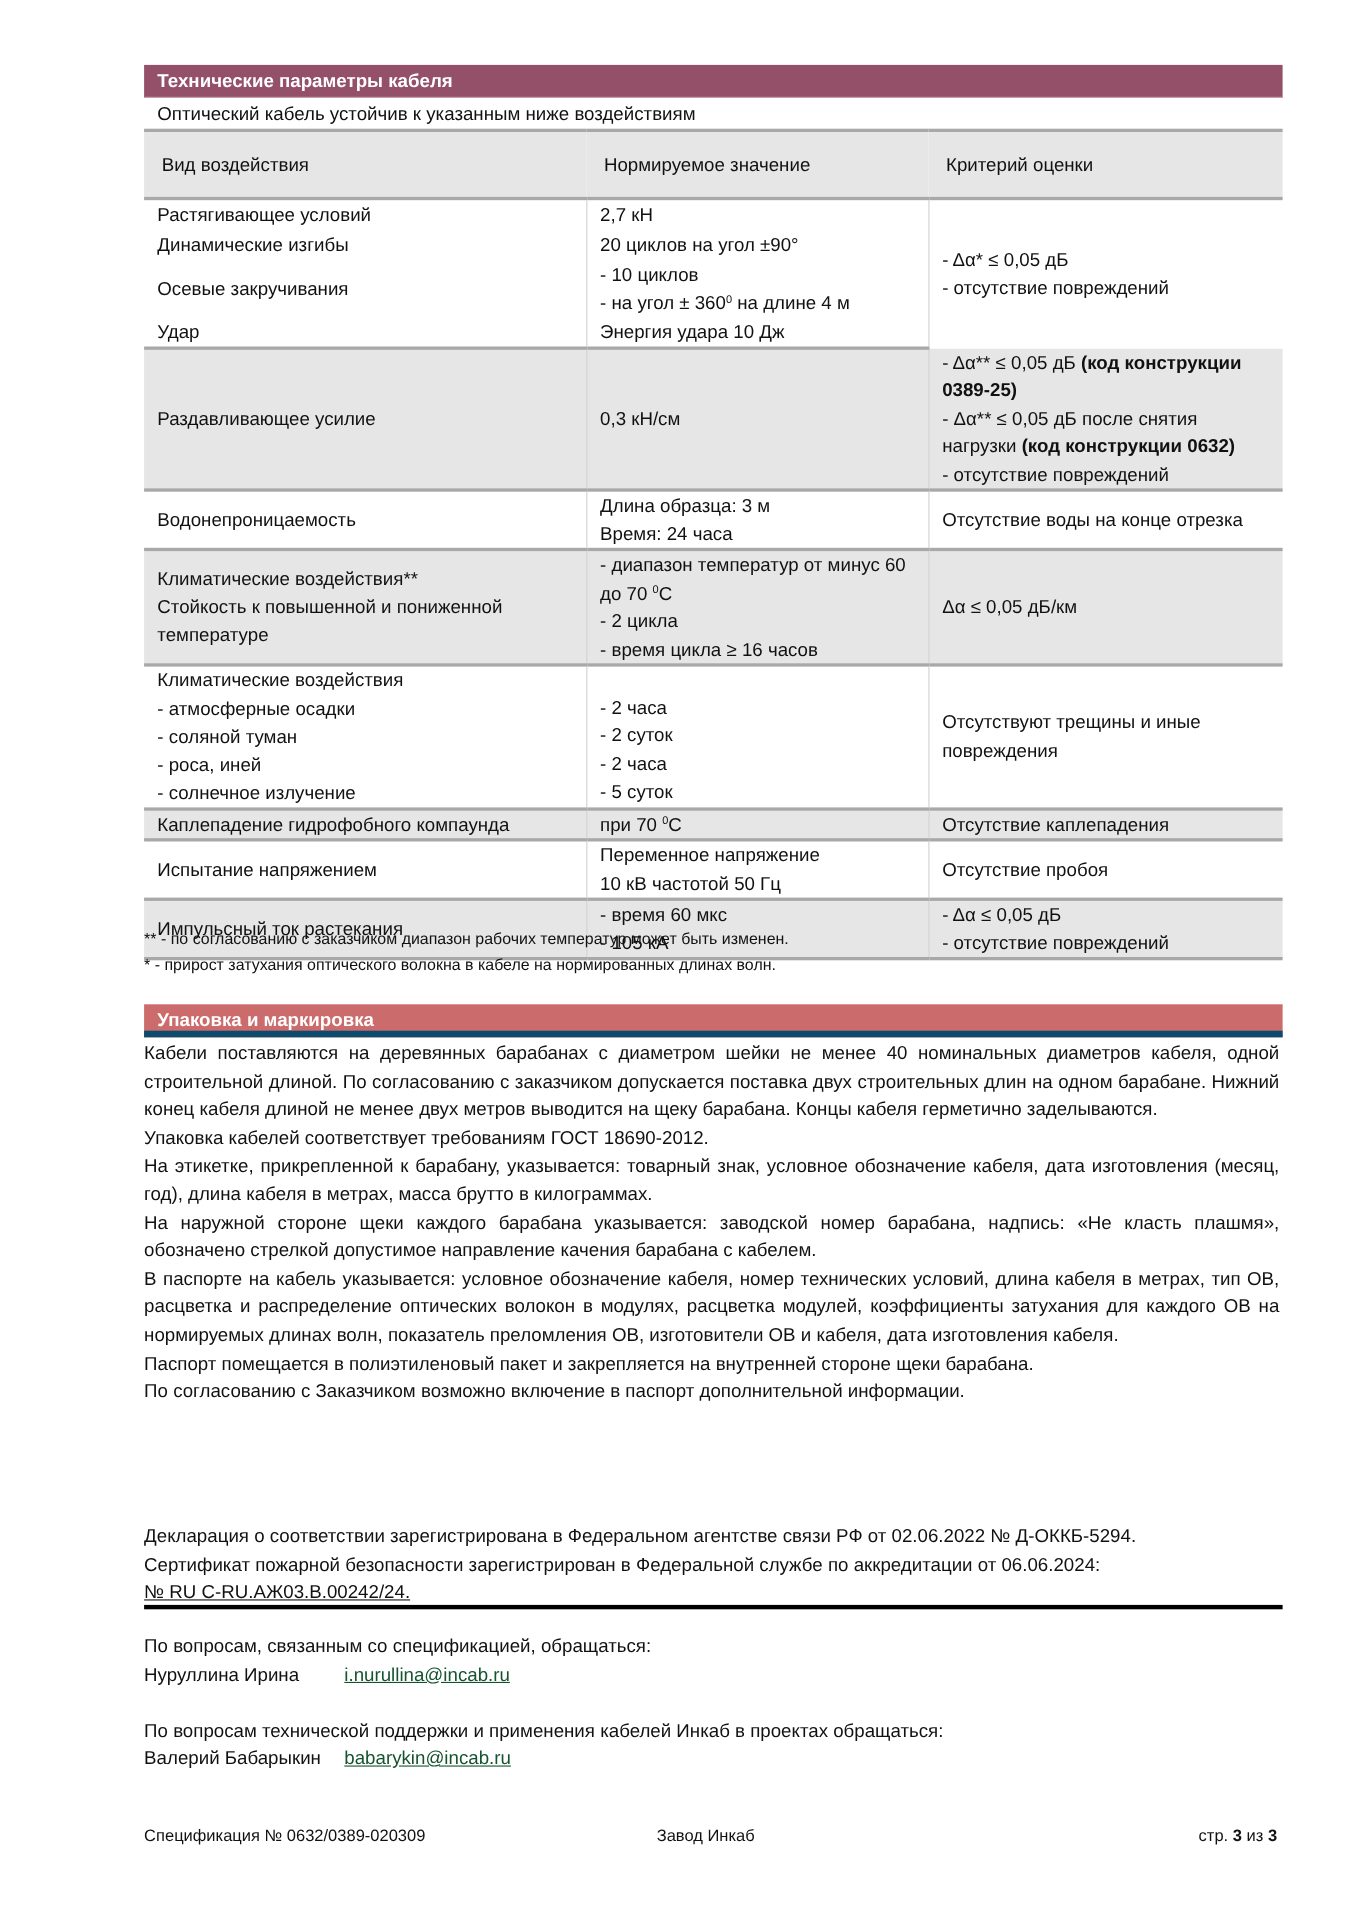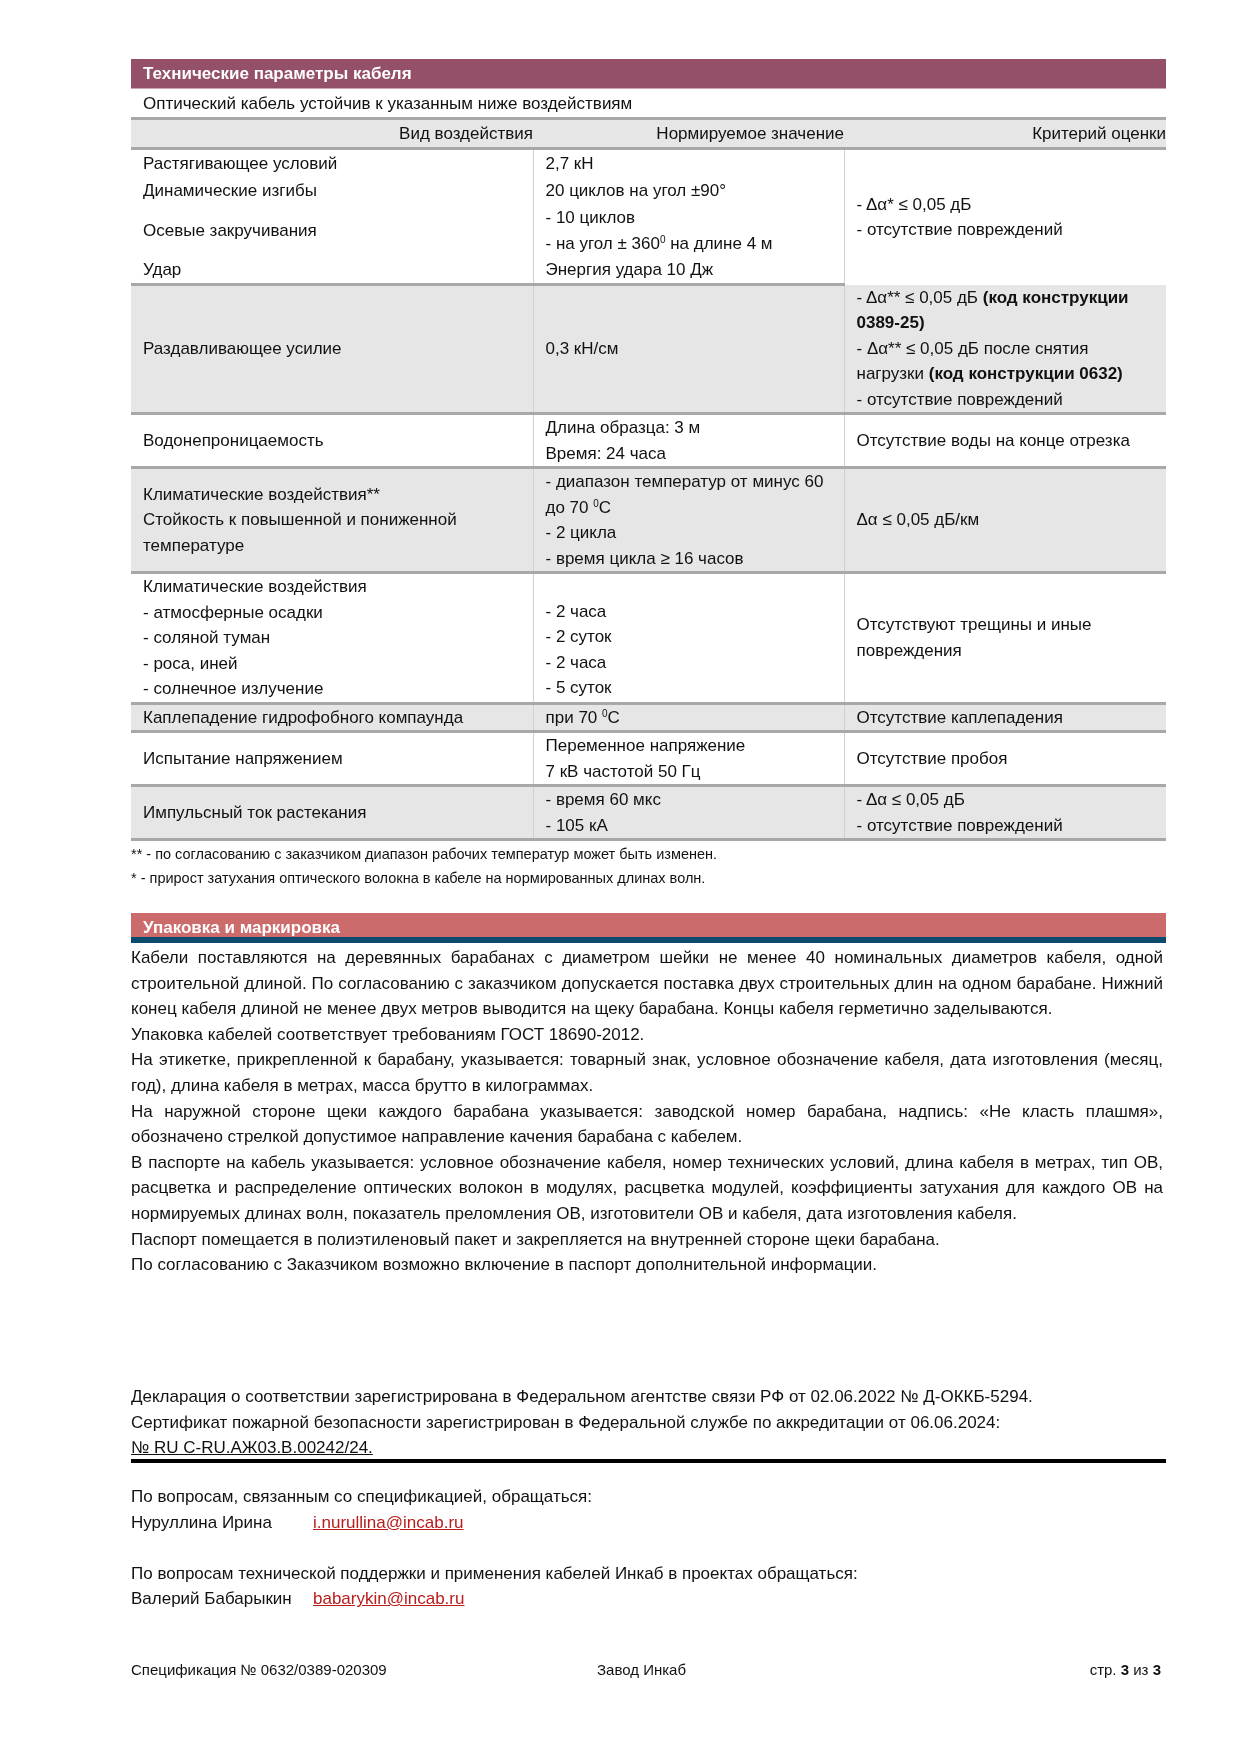--- a/index.html
+++ b/index.html
@@ -14,22 +14,22 @@
   .bar-pack { top: 913px; background: #cb6b6b; border-bottom: 6px solid #0c4a6e; }
   .bar-docs { top: 1352px; background: #f98f5c; border-bottom: 2px solid #fcd1b9; }
 
   .intro { position: absolute; left: 143px; top: 90px; font-size: 17px; line-height: 27px; }
 
   table.spec { position: absolute; left: 131px; top: 117px; width: 1035px;
                border-collapse: collapse; table-layout: fixed; font-size: 17px; }
   table.spec col.c1 { width: 402px; }
   table.spec col.c2 { width: 311px; }
   table.spec col.c3 { width: 322px; }
-  table.spec th { background: #e6e6e6; font-weight: normal; height: 27px; text-align: right;
-                  border-top: 3px solid #a8a8a8; border-bottom: 3px solid #a8a8a8; padding: 0; }
+  table.spec th { background: #e6e6e6; font-weight: normal; height: 27px; text-align: left;
+                  border-top: 3px solid #a8a8a8; border-bottom: 3px solid #a8a8a8; padding: 16px; }
   table.spec td { vertical-align: middle; padding: 0 12px; line-height: 25.5px; }
   table.spec tr.g td { background: #e6e6e6; }
   table.spec tr.b td { border-bottom: 3px solid #a8a8a8; }
   table.spec td.c2, table.spec td.c3 { border-left: 1px solid #d0d0d0; }
   .line { display: block; }
   sup { font-size: 10px; vertical-align: 6px; line-height: 0; }
   b { font-weight: bold; }
 
   .footnotes { position: absolute; left: 131px; top: 842px; font-size: 14.5px; line-height: 24px; }
 
@@ -38,21 +38,21 @@
   .paras p { margin: 0; }
 
   .docs { position: absolute; left: 131px; top: 1384px; width: 1035px; font-size: 17px; line-height: 25.6px; }
   .docs p { margin: 0; }
   .docs .cert { text-decoration: underline; }
   .rule { position: absolute; left: 131px; top: 1459px; width: 1035px; height: 4px; background: #000; }
 
   .contacts { position: absolute; left: 131px; top: 1484px; font-size: 17px; line-height: 25.6px; }
   .contacts .row { display: flex; }
   .contacts .name { width: 182px; }
-  .contacts a { color: #b91c1c; text-decoration: underline; text-align: center; }
+  .contacts a { color: #14532d; text-decoration: underline; text-align: center; }
   .contacts .gap { height: 25.6px; }
 
   .footer { position: absolute; left: 131px; top: 1660px; width: 1030px; font-size: 15px; line-height: 20px; }
   .footer .l { position: absolute; left: 0; }
   .footer .c { position: absolute; left: 466px; }
   .footer .r { position: absolute; right: 0; }
 </style>
 </head>
 <body>
 
@@ -153,21 +153,21 @@
         <td class="c2">
           <span>при 70 </span><sup>0</sup><span>С</span>
         </td>
         <td class="c3">Отсутствие каплепадения</td>
       </tr>
 
       <tr class="b" style="height:51px">
         <td>Испытание напряжением</td>
         <td class="c2">
           <span class="line">Переменное напряжение</span>
-          <span class="line">7 кВ частотой 50 Гц</span>
+          <span class="line">10 кВ частотой 50 Гц</span>
         </td>
         <td class="c3">Отсутствие пробоя</td>
       </tr>
 
       <tr class="g b" style="height:51px">
         <td>Импульсный ток растекания</td>
         <td class="c2">
           <span class="line">- время 60 мкс</span>
           <span class="line">- 105 кА</span>
         </td>

